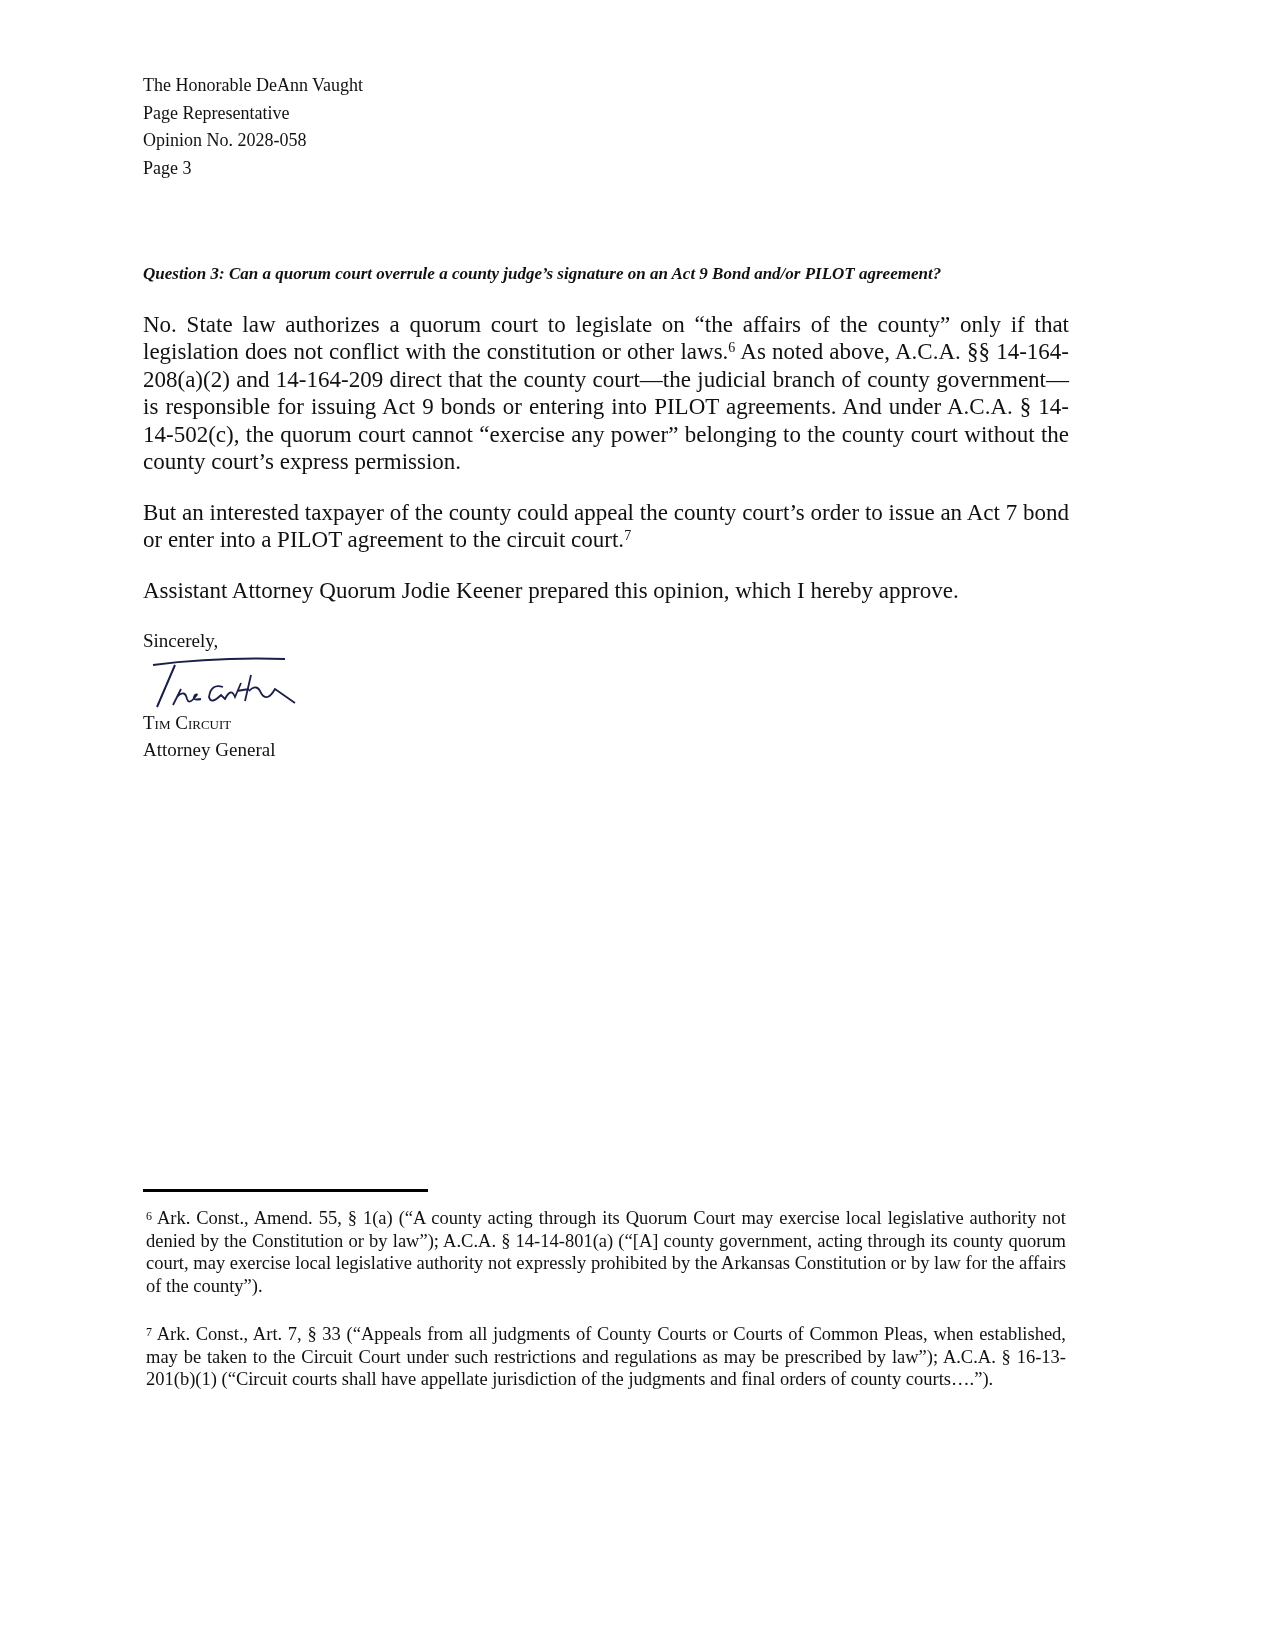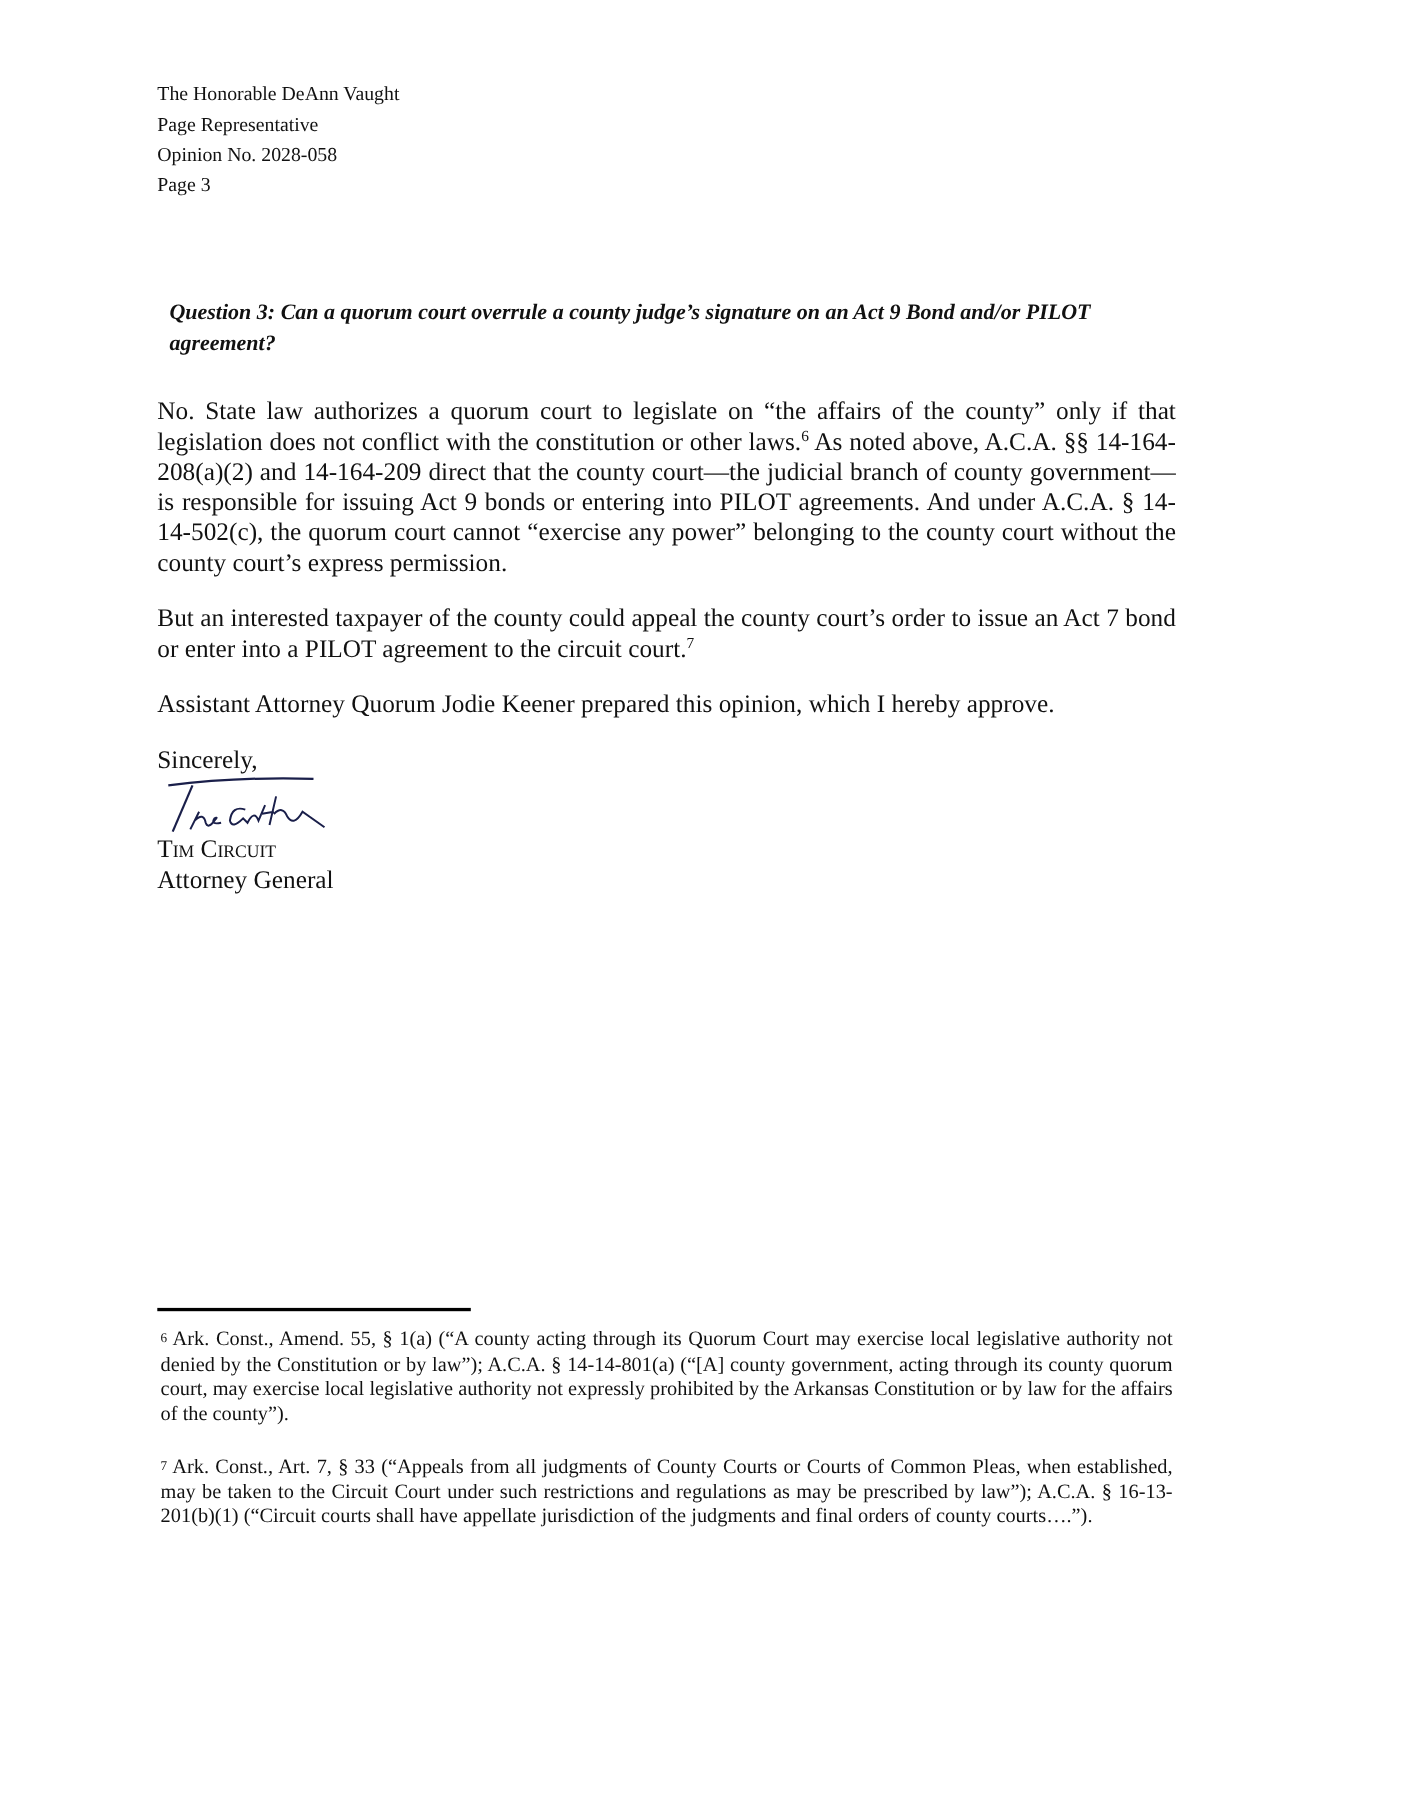--- a/index.html
+++ b/index.html
@@ -1,23 +1,23 @@
 <!DOCTYPE html>
 <html><head>
 <meta charset="utf-8">
 <style>
   html, body { margin: 0; padding: 0; background: #ffffff; }
   body { width: 1275px; height: 1650px; position: relative; overflow: hidden;
          font-family: "Liberation Serif", "DejaVu Serif", serif; color: #111; }
   .page { position: absolute; left: 143px; top: 72px; width: 926px; }
   .header-line { font-size: 18px; line-height: 27.5px; }
   .body-text { font-size: 23px; line-height: 27.5px; text-align: justify; margin: 0; }
-  .question { font-size: 20px; line-height: 27.5px; font-weight: bold; font-style: italic; margin: 11px; }
+  .question { font-size: 17px; line-height: 27.5px; font-weight: bold; font-style: italic; margin: 0; }
   sup { font-size: 14px; vertical-align: top; position: relative; top: -4px; }
-  .sig-block { font-size: 23px; line-height: 27.5px; }
+  .sig-block { font-size: 19px; line-height: 27.5px; }
   .smallcaps { font-variant: small-caps; }
   .signature { width: 170px; height: 60px; display: block; margin: -2px 0 -4px 2px; }
   .fn-rule { position: absolute; left: 143px; top: 1189px; width: 285px; height: 3px; background: #000; }
   .footnotes { position: absolute; left: 143px; top: 1204px; width: 926px; }
   .footnote { font-size: 18.5px; line-height: 22.5px; text-align: justify; margin: 3px; }
   .footnote sup { font-size: 12px; top: -2px; }
 </style>
 </head>
 <body>
 

